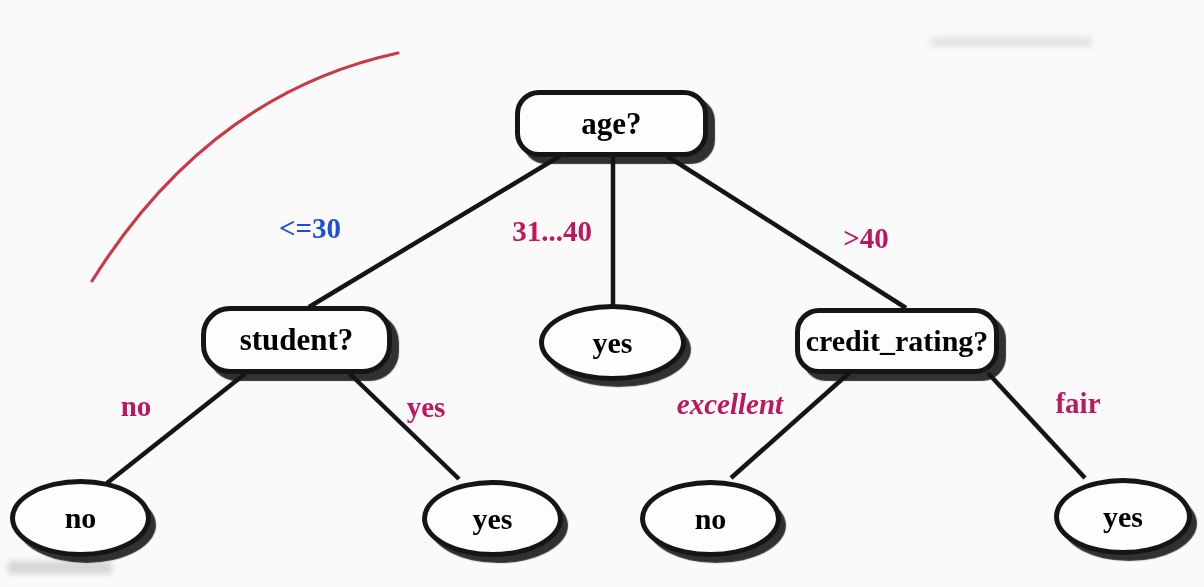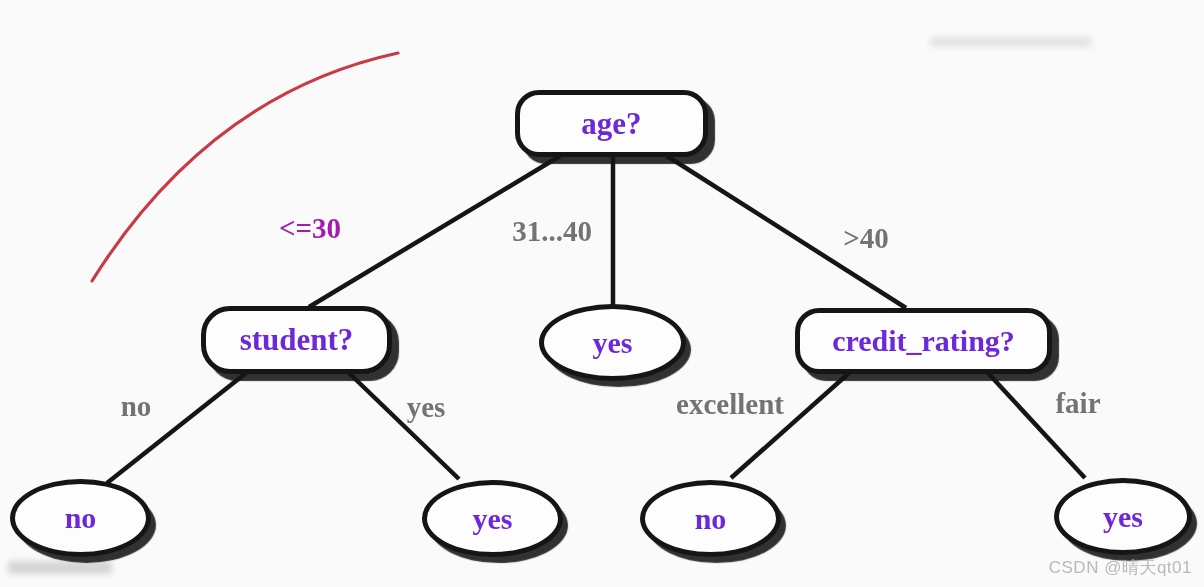--- a/index.html
+++ b/index.html
@@ -16,43 +16,43 @@
     left: 0; top: 0;
     width: 1204px; height: 587px;
   }
   .node {
     position: absolute;
     display: flex;
     align-items: center;
     justify-content: center;
     background: #fdfdfd;
     border: 5px solid #151515;
-    color: #6d28d9;
+    color: #000000;
     font-weight: bold;
     box-sizing: border-box;
   }
   .rect-node {
     border-radius: 24px;
     box-shadow: 7px 7px 1px rgba(20,20,20,0.88);
     font-size: 31px;
   }
   .ellipse-node {
     border-radius: 50%;
     box-shadow: 6px 7px 1px -1px rgba(20,20,20,0.88);
     font-size: 30px;
   }
   .branch-label {
     position: absolute;
     transform: translate(-50%, -50%);
     font-weight: bold;
     font-size: 29px;
-    color: #737373;
+    color: #be185d;
     white-space: nowrap;
   }
-  .branch-label.gray { color: #a21caf; }
+  .branch-label.gray { color: #1d4ed8; }
   .watermark {
     position: absolute;
     right: 12px;
     bottom: 8px;
     font-family: "Liberation Sans", "DejaVu Sans", sans-serif;
     font-size: 17px;
     color: #b9b9b9;
     letter-spacing: 0.5px;
   }
   .smudge {
@@ -84,21 +84,21 @@
   <div class="smudge" style="left:930px; top:37px; width:162px; height:10px; background:rgba(120,120,120,0.18);"></div>
 
   <div class="node rect-node" style="left:515px; top:90px; width:193px; height:67px;">
     <span>age?</span>
   </div>
 
   <div class="node rect-node" style="left:201px; top:306px; width:191px; height:68px;border-radius:29px;">
     <span>student?</span>
   </div>
 
-  <div class="node rect-node" style="left:795px; top:308px; width:257px; height:66px; font-size:30px;">
+  <div class="node rect-node" style="left:795px; top:308px; width:204px; height:66px; font-size:30px;">
     <span>credit_rating?</span>
   </div>
 
   <div class="node ellipse-node" style="left:539px; top:304px; width:147px; height:77px;">
     <span>yes</span>
   </div>
 
   <div class="node ellipse-node" style="left:10px; top:479px; width:141px; height:78px;">
     <span>no</span>
   </div>
@@ -113,18 +113,17 @@
 
   <div class="node ellipse-node" style="left:1054px; top:478px; width:138px; height:77px;">
     <span>yes</span>
   </div>
 
   <div class="branch-label gray" style="left:310px; top:228px;">&lt;=30</div>
   <div class="branch-label" style="left:552px; top:231px;">31...40</div>
   <div class="branch-label" style="left:866px; top:230px;margin-top:8px;">&gt;40</div>
   <div class="branch-label" style="left:136px; top:406px;">no</div>
   <div class="branch-label" style="left:426px; top:407px;">yes</div>
-  <div class="branch-label" style="left:730px; top:404px;">excellent</div>
+  <div class="branch-label" style="left:730px; top:404px;font-style:italic;">excellent</div>
   <div class="branch-label" style="left:1078px; top:403px;font-family:Liberation Serif, serif;">fair</div>
 
-  <div class="watermark">CSDN @晴天qt01</div>
 
 </div>
 
 </body></html>

